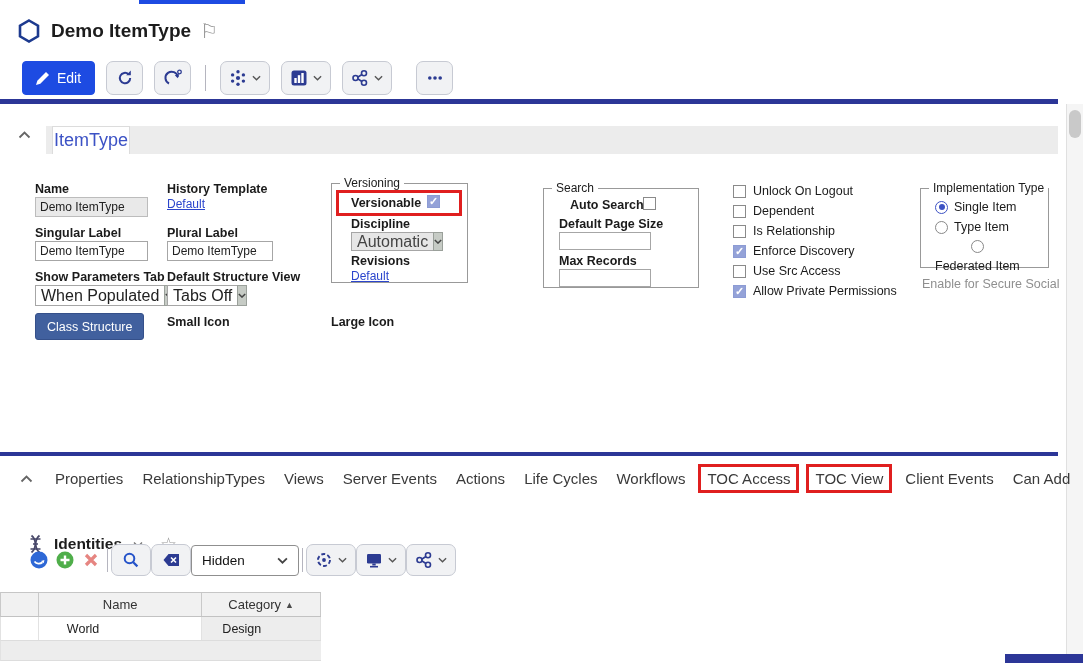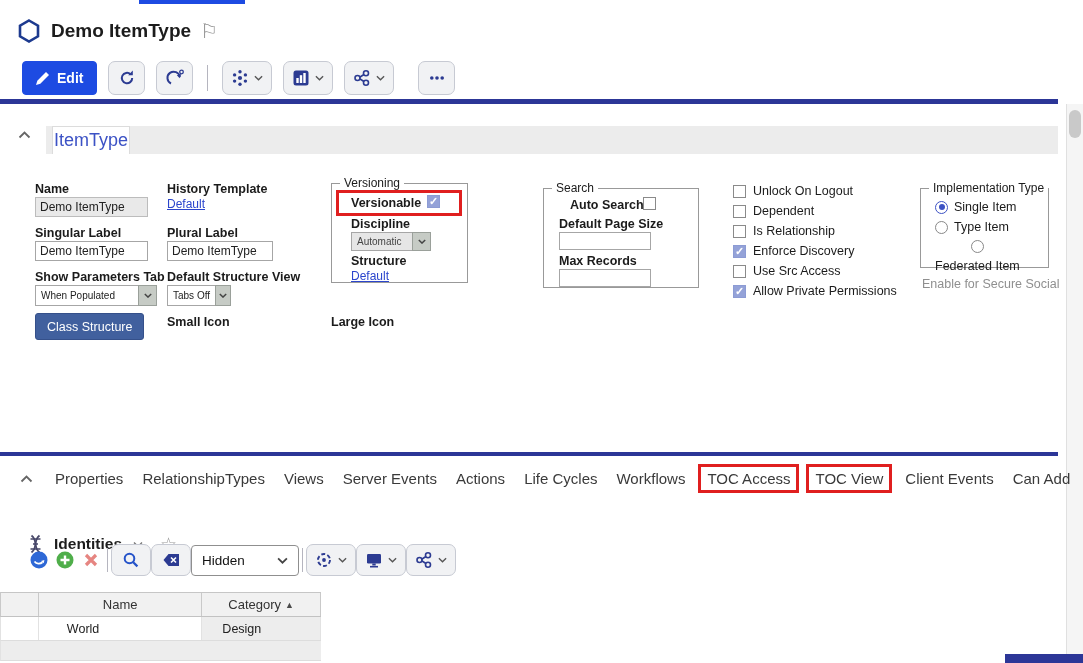--- a/index.html
+++ b/index.html
@@ -6,34 +6,34 @@
   html,body{background:#fff;}
   body{width:1083px;height:663px;font-family:"Liberation Sans",sans-serif;}
   .stage{position:relative;width:1083px;height:663px;background:#fff;overflow:hidden;color:#1f1f1f;}
   .abs{position:absolute;}
   svg{display:block;}
   .lbl{font-size:12.5px;font-weight:bold;color:#1b1b1b;white-space:nowrap;}
   .link{font-size:12px;color:#2b45cc;text-decoration:underline;cursor:pointer;white-space:nowrap;}
   .txt{border:1px solid #a6a6a6;height:20px;font-family:inherit;font-size:12px;padding:0 4px;background:#fff;color:#222;}
   .txt.ro{background:#e9e9e9;border-color:#bcbcbc;}
   .combo{display:flex;align-items:stretch;height:21px;}
-  .combo .cval{border:1px solid #a6a6a6;border-right:none;background:#fff;font-size:10px;display:flex;align-items:center;padding:0 5px;color:#222;white-space:nowrap;flex:1;}
+  .combo .cval{border:1px solid #a6a6a6;border-right:none;background:#fff;font-size:16px;display:flex;align-items:center;padding:0 5px;color:#222;white-space:nowrap;flex:1;}
   .combo .cbtn{width:19px;background:#c6cbc5;border:1px solid #9aa09a;display:flex;align-items:center;justify-content:center;}
   .combo.dis .cval{background:#e6e6e6;color:#444;}
   .cb{width:13px;height:13px;border:1px solid #8a8a8a;background:#fff;display:inline-block;flex:none;position:relative;}
   .cb.checked{background:#94a2d8;border-color:#8c9bd4;}
   .cb.checked::after{content:"✓";position:absolute;left:1px;top:-1px;color:#fff;font-size:11px;font-weight:bold;}
   .radio{width:13px;height:13px;border:1px solid #888;border-radius:50%;background:#fff;flex:none;position:relative;}
   .radio.selected{border-color:#3d52c4;}
   .radio.selected::after{content:"";position:absolute;left:2.5px;top:2.5px;width:6px;height:6px;border-radius:50%;background:#3d52c4;}
   .fs{position:absolute;border:1px solid #999;background:#fff;}
   .fs-legend{position:absolute;top:-8px;left:8px;background:#fff;padding:0 4px;font-size:12px;color:#1b1b1b;white-space:nowrap;}
   .row{display:flex;align-items:center;gap:7px;white-space:nowrap;}
   .opt-label{font-size:12.5px;color:#1b1b1b;}
-  .btn-edit{display:flex;align-items:center;gap:7px;background:#1d4be2;border:1px solid #1d4be2;color:#fff;border-radius:4px;height:34px;padding:0 13px;font-family:inherit;font-size:14px;font-weight:bold;cursor:pointer;}
+  .btn-edit{display:flex;align-items:center;gap:7px;background:#1d4be2;border:1px solid #1d4be2;color:#fff;border-radius:4px;height:34px;padding:0 13px;font-family:inherit;font-size:14px;font-weight:normal;cursor:pointer;}
   .icon-btn{width:37px;height:34px;background:#f1f2f4;border:1px solid #c7cad3;border-radius:7px;display:flex;align-items:center;justify-content:center;cursor:pointer;}
   .dd-btn{height:34px;background:#f1f2f4;border:1px solid #c7cad3;border-radius:7px;display:flex;align-items:center;justify-content:center;gap:5px;padding:0 8px;cursor:pointer;}
   .v-sep{width:1px;height:26px;background:#b5b5bf;margin:0 3px;}
   .rule{background:#2c3697;}
   .band1{background:#ececec;}
   .tab1{background:#fff;color:#3c52c5;font-size:18px;display:flex;align-items:center;justify-content:center;border:1px solid #dcdcdc;border-bottom:none;cursor:pointer;}
   .btn-class{background:#41609e;color:#fff;border:1px solid #35508a;border-radius:3px;height:27px;padding:0 11px;font-family:inherit;font-size:12.5px;cursor:pointer;}
   .hl-box{position:absolute;border:3px solid #e01f1f;}
   .tabs2{display:flex;align-items:center;gap:19px;font-size:15px;color:#3a3a3a;white-space:nowrap;}
   .tab2{cursor:pointer;}
@@ -205,21 +205,21 @@
     <span class="cb checked" style="position:absolute;left:95px;top:11px;"></span>
     <span class="lbl" style="position:absolute;left:19px;top:33px;">Discipline</span>
     <div class="combo dis" style="position:absolute;left:19px;top:48px;width:80px;height:19px;">
       <div class="cval">Automatic</div>
       <div class="cbtn">
         <svg width="8" height="5" viewBox="0 0 10 6">
             <path d="M1 1l4 4 4-4" fill="none" stroke="#454545" stroke-width="1.8"></path>
           </svg>
       </div>
     </div>
-    <span class="lbl" style="position:absolute;left:19px;top:70px;">Structure</span>
+    <span class="lbl" style="position:absolute;left:19px;top:70px;">Revisions</span>
     <span class="link" style="position:absolute;left:19px;top:85px;">Default</span>
   </div>
   <div class="abs lbl" style="left:331px;top:315px;">Large Icon</div>
 
   <div class="fs" style="left:543px;top:188px;width:156px;height:100px;">
     <span class="fs-legend">Search</span>
     <span class="lbl" style="position:absolute;left:26px;top:9px;">Auto Search</span>
     <span class="cb" style="position:absolute;left:99px;top:8px;"></span>
     <span class="lbl" style="position:absolute;left:15px;top:28px;">Default Page Size</span>
     <input class="txt" style="position: absolute; left: 15px; top: 43px; width: 92px; height: 18px;" value="">

